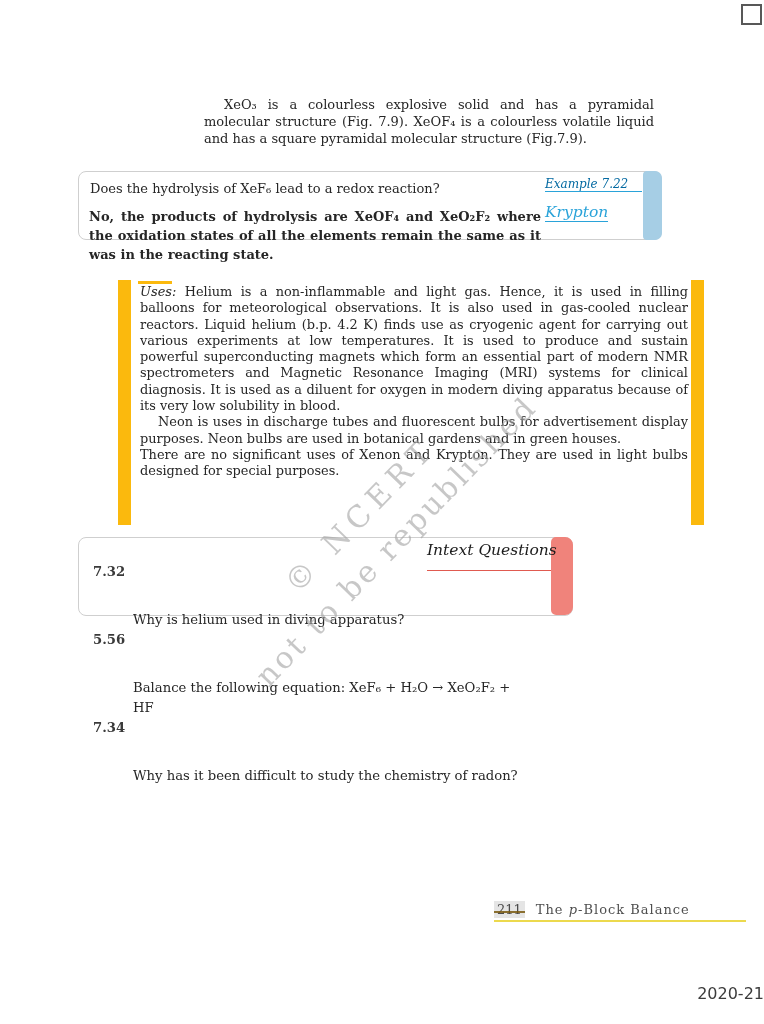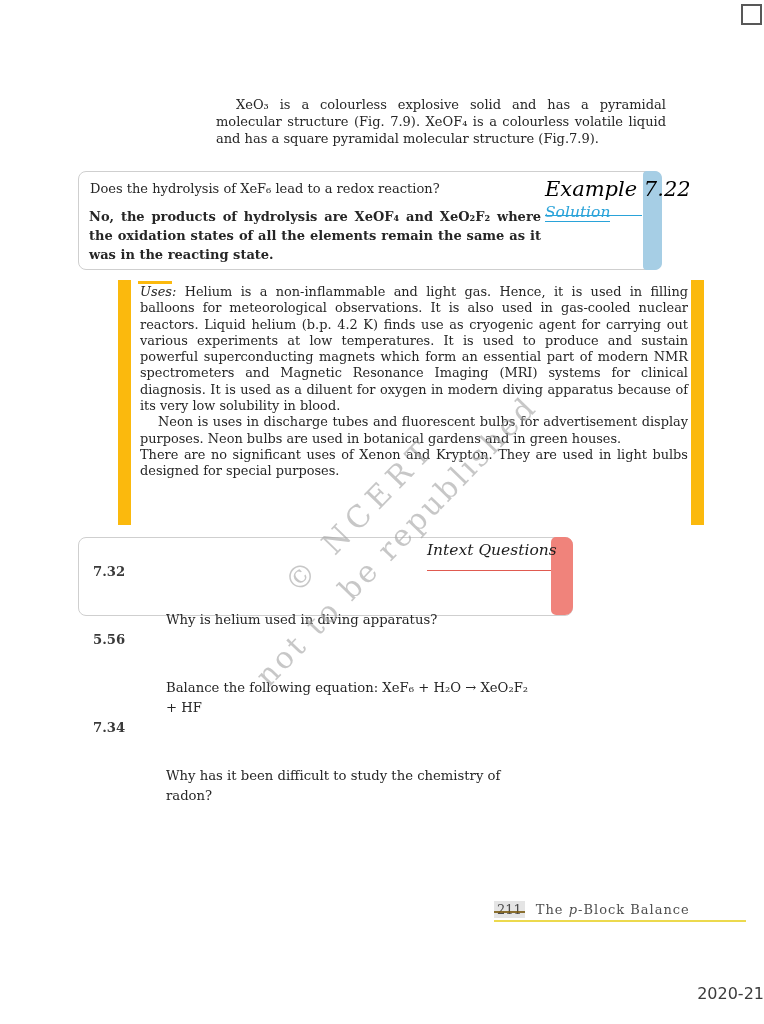--- a/index.html
+++ b/index.html
@@ -12,49 +12,49 @@
     overflow:hidden;
     margin:0 auto;
   }
   
   .corner-square{
     position:absolute;left:741px;top:4px;width:17px;height:17px;
     border:2px solid #585858;background:#fff;
   }
   
   .intro{
-    position:absolute;left:216px;top:96px;width:450px;
+    position:absolute;left:204px;top:96px;width:450px;
     font-size:13px;line-height:17px;text-align:justify;
     text-indent:20px;
   }
   
   .example-box{
-    position:absolute;left:78px;top:171px;width:584px;height:99px;
+    position:absolute;left:78px;top:171px;width:584px;height:69px;
     border:1.5px solid #cfcfcf;border-radius:8px;
     box-sizing:border-box;background:#fff;
   }
   .example-bar{
     position:absolute;right:-1px;top:-1px;bottom:-1px;width:19px;
     background:#a6cee5;border-radius:4px 7px 7px 4px;
   }
   .ex-question{
     position:absolute;left:11px;top:8px;width:450px;
     font-size:13px;line-height:17px;text-align:justify;
   }
   .ex-answer{
     position:absolute;left:10px;top:35px;width:452px;
     font-size:13px;line-height:19px;text-align:justify;font-weight:bold;
   }
   .script{
     font-family:"DejaVu Serif", serif;font-style:italic;
   }
   .ex-label{
     position:absolute;left:466px;top:5px;width:97px;
-    color:#000000;font-size:21px;
-    border-bottom:1.6px solid #2aa3d9;padding-bottom:14px;
+    color:#0369a1;font-size:12px;
+    border-bottom:1.6px solid #2aa3d9;padding-bottom:0;
     white-space:nowrap;
   }
   .ex-sol-label{
     position:absolute;left:466px;top:31px;
     color:#2aa3d9;font-size:15.5px;
     border-bottom:1.6px solid #2aa3d9;padding-bottom:0px;
   }
   
   .uses{
     position:absolute;left:118px;top:280px;width:546px;height:245px;padding-left:40px;
@@ -91,21 +91,21 @@
   }
   .intext-title-wrap{
     position:absolute;right:21px;top:2px;width:124px;
     border-bottom:1.6px solid #e05a50;padding-bottom:11px;
     text-align:left;white-space:nowrap;
   }
   .intext-title{
     font-style:italic;font-size:15.5px;color:#1c1c1c;
   }
   .iq-list{position:absolute;left:14px;top:24px;right:40px;}
-  .iq-row{display:flex;font-size:13.2px;line-height:20px;gap:33px;}
+  .iq-row{display:flex;font-size:13.2px;line-height:20px;}
   .iq-num{font-weight:bold;width:40px;flex:0 0 40px;color:#3a3a3a;}
   .iq-text{flex:1;margin-top:48px;}
   
   .wm{
     position:absolute;color:rgba(165,165,165,0.62);
     font-family:"DejaVu Serif", serif;
     white-space:nowrap;pointer-events:none;
   }
   .wm-1{
     left:360px;top:515px;font-size:30px;letter-spacing:7px;
@@ -148,21 +148,21 @@
 
   <div class="corner-square"></div>
 
   <div class="intro">XeO₃ is a colourless explosive solid and has a pyramidal molecular structure (Fig. 7.9). XeOF₄ is a colourless volatile liquid and has a square pyramidal molecular structure (Fig.7.9).</div>
 
   <div class="example-box">
     <div class="example-bar"></div>
     <div class="ex-question">Does the hydrolysis of XeF₆ lead to a redox reaction?</div>
     <div class="ex-label script">Example 7.22</div>
     <div class="ex-answer">No, the products of hydrolysis are XeOF₄ and XeO₂F₂ where the oxidation states of all the elements remain the same as it was in the reacting state.</div>
-    <div class="ex-sol-label script">Solution</div>
+    <div class="ex-sol-label script">Krypton</div>
   </div>
 
   <div class="uses">
     <div class="uses-bar-left"></div>
     <div class="uses-bar-right"></div>
     <div class="uses-text">
       <p><span class="uses-label">Uses:</span> <span>Helium is a non-inflammable and light gas. Hence, it is used in filling balloons for meteorological observations. It is also used in gas-cooled nuclear reactors. Liquid helium (b.p. 4.2 K) finds use as cryogenic agent for carrying out various experiments at low temperatures. It is used to produce and sustain powerful superconducting magnets which form an essential part of modern NMR spectrometers and Magnetic Resonance Imaging (MRI) systems for clinical diagnosis. It is used as a diluent for oxygen in modern diving apparatus because of its very low solubility in blood.</span></p>
       <p class="indent">Neon is uses in discharge tubes and fluorescent bulbs for advertisement display purposes. Neon bulbs are used in botanical gardens and in green houses.</p>
       <p>There are no significant uses of Xenon and Krypton. They are used in light bulbs designed for special purposes.</p>
     </div>

